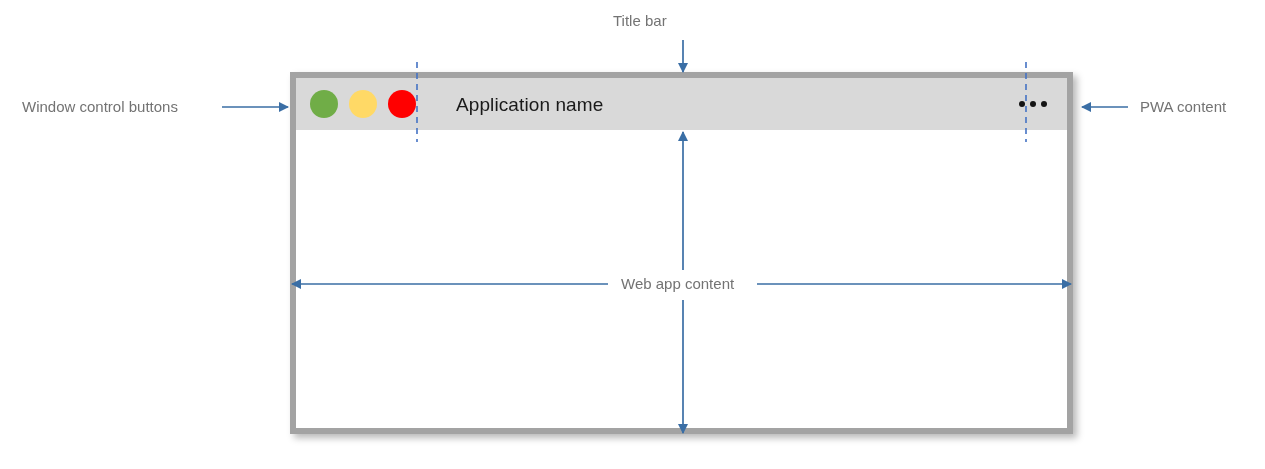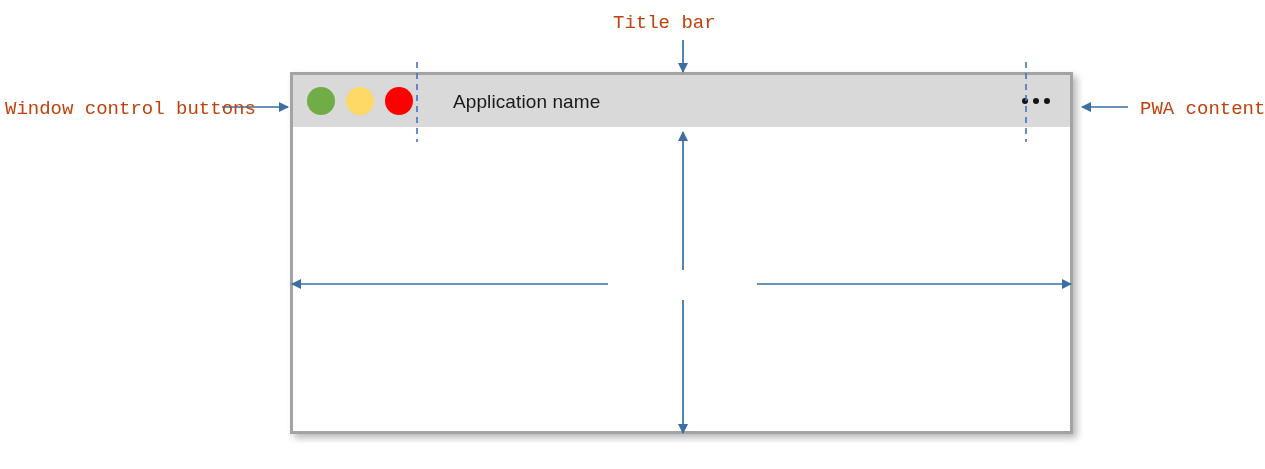--- a/index.html
+++ b/index.html
@@ -29,21 +29,21 @@
     pointer-events: none;
   }
   
   .app-window {
     position: absolute;
     left: 290px;
     top: 72px;
     width: 783px;
     height: 362px;
     box-sizing: border-box;
-    border: 3px solid #a3a3a3;
+    border: 6px solid #a3a3a3;
     background: #fef9c3;
     box-shadow: 4px 4px 7px rgba(0,0,0,0.28);
   }
   .title-bar {
     position: absolute;
     left: 0;
     top: 0;
     right: 0;
     height: 52px;
     background: #d9d9d9;
@@ -94,28 +94,27 @@
     position: absolute;
     left: 0;
     top: 52px;
     right: 0;
     bottom: 0;
     background: #ffffff;
   }
   
   .label {
     position: absolute;
-    font-size: 19px;
+    font-size: 15px;
     line-height: 1.2;
-    color: #c2410c;
+    color: #737373;
     white-space: nowrap;
-    font-family: Liberation Mono, monospace;
   }
   .label-title-bar       { left: 613px; top: 12px; }
-  .label-window-controls { left: 5px;  top: 98px; }
+  .label-window-controls { left: 22px;  top: 98px; }
   .label-pwa-buttons     { left: 1140px; top: 98px; }
   .label-web-content     {
     left: 614px;
     top: 275px;
     background: #ffffff;
     padding: 0 7px;
   }
 </style>
 </head>
 <body>
@@ -172,14 +171,15 @@
     <line x1="608" y1="284" x2="292" y2="284" stroke="#3a6ea5" stroke-width="1.7" marker-end="url(#arrow-end)"></line>
     <line x1="757" y1="284" x2="1071" y2="284" stroke="#3a6ea5" stroke-width="1.7" marker-end="url(#arrow-end)"></line>
   </svg>
 
   <div class="label label-title-bar">Title bar</div>
 
   <div class="label label-window-controls">Window control buttons</div>
 
   <div class="label label-pwa-buttons">PWA content</div>
 
+  <div class="label label-web-content">Web app content</div>
 
 </div>
 
 </body></html>

